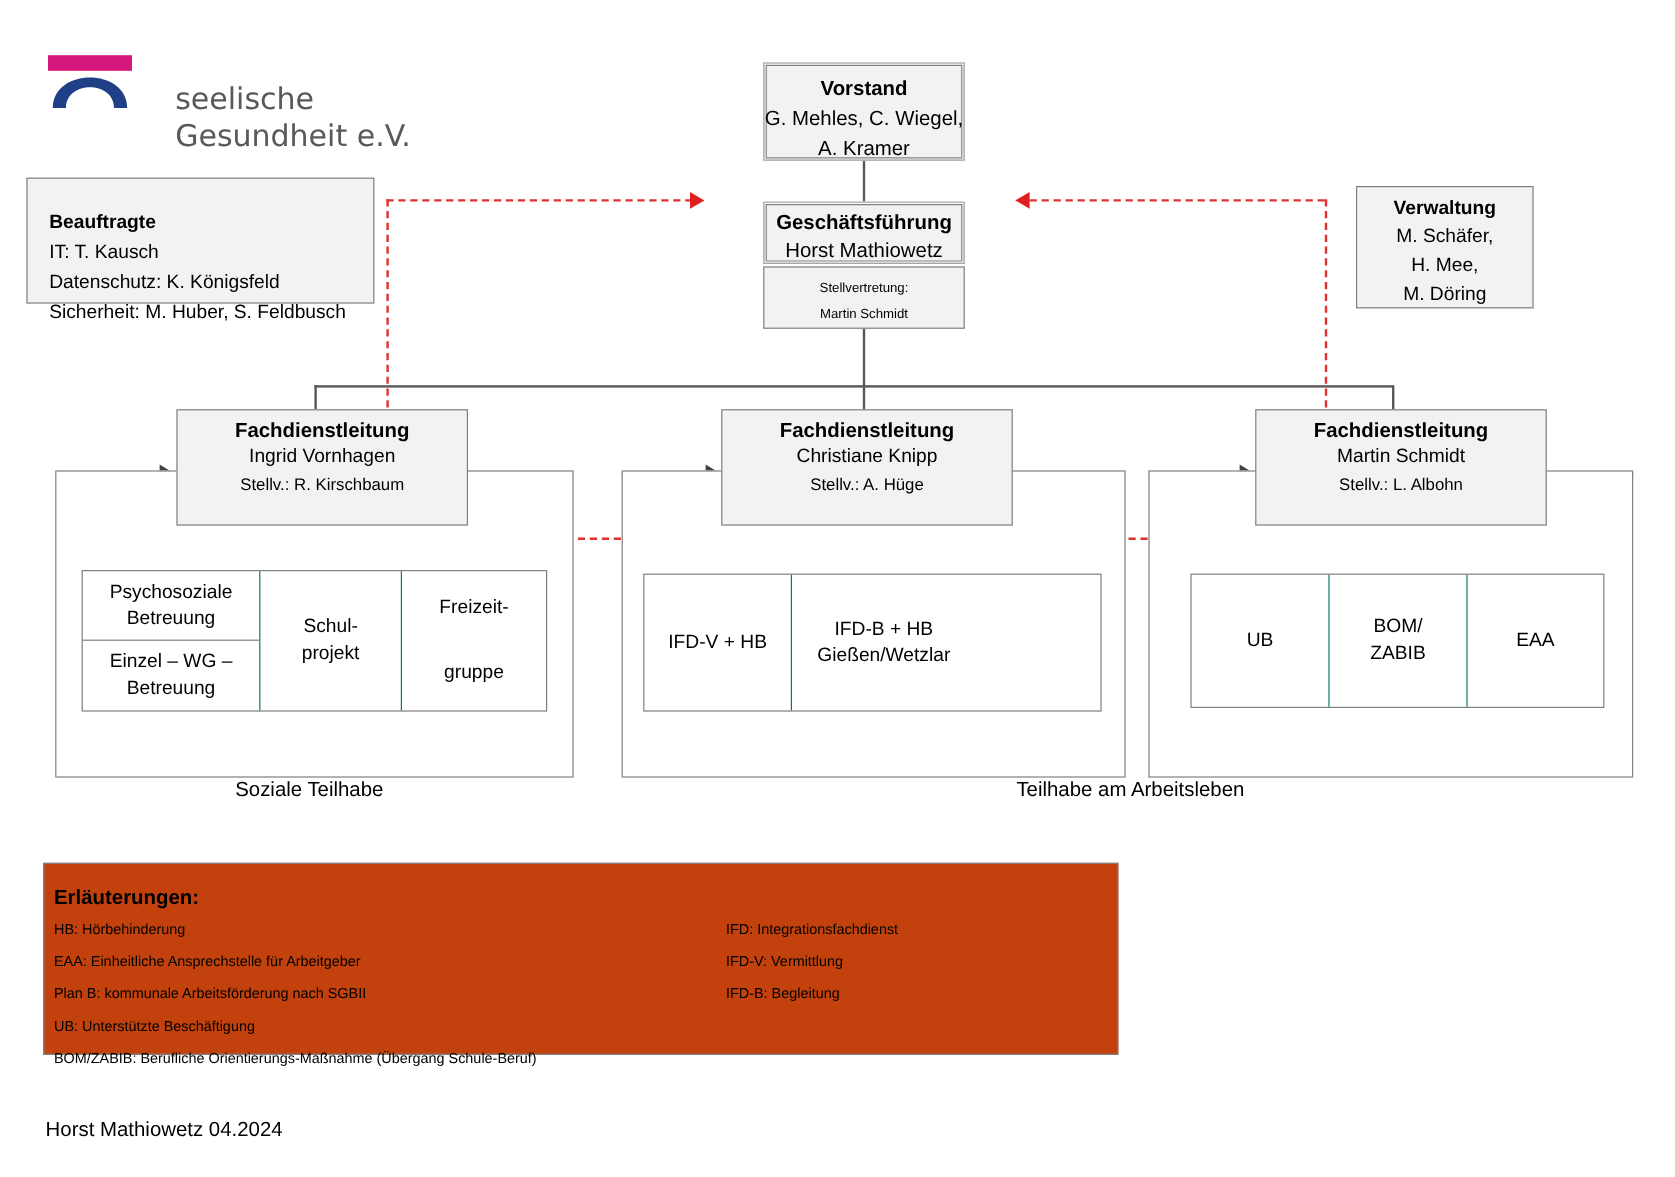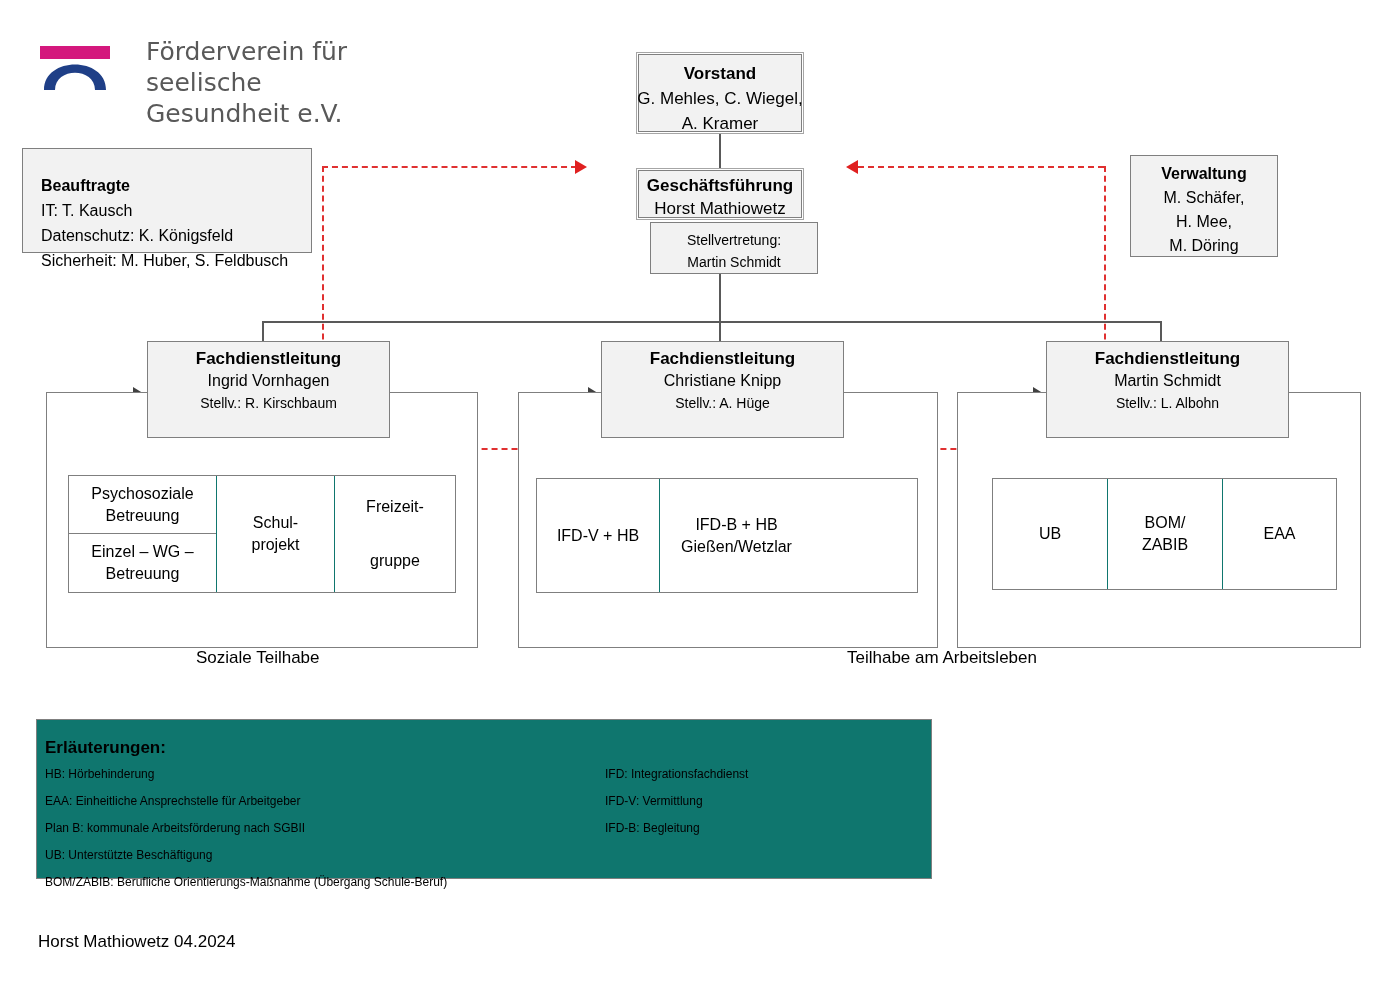--- a/index.html
+++ b/index.html
@@ -36,21 +36,21 @@
     color:#000;
   }
   .box.dbl{
     border:1px solid #a6a6a6;
     box-shadow:inset 0 0 0 1px #ffffff, inset 0 0 0 2px #808080;
   }
   .box .ttl{font-weight:bold;}
 
   .vorstand{left:636px;top:52px;width:168px;height:82px;padding-top:8px;font-size:17px;line-height:25px;}
   .gf{left:636px;top:168px;width:168px;height:52px;padding-top:5px;font-size:17px;line-height:23px;}
-  .gf-stv{left:636px;top:222px;width:168px;height:52px;padding-top:6px;font-size:14px;line-height:22px;margin-left:14px;}
+  .gf-stv{left:636px;top:222px;width:168px;height:52px;padding-top:6px;font-size:11px;line-height:22px;}
 
   .beauftragte{
     left:22px;top:148px;width:290px;height:105px;
     text-align:left;padding:24px 0 0 18px;font-size:16px;line-height:25px;
   }
   .verwaltung{
     left:1130px;top:155px;width:148px;height:102px;
     padding-top:6px;font-size:16px;line-height:24px;
   }
 
@@ -119,41 +119,41 @@
   }
 
   
   .cap{position:absolute;font-size:17px;color:#000;}
   .cap-left{left:196px;top:648px;}
   .cap-right{left:847px;top:648px;}
 
   
   .legend{
     position:absolute;left:36px;top:719px;width:896px;height:160px;
-    box-sizing:border-box;border:1px solid #7f7f7f;background:#0f766e;
+    box-sizing:border-box;border:1px solid #7f7f7f;background:#c2410c;
     padding:14px 0 0 8px;
   }
   .legend .lg-title{font-weight:bold;font-size:17px;line-height:27px;}
   .legend .lg-line{font-size:12px;line-height:27px;}
   .legend .col-a{position:absolute;left:8px;top:14px;width:570px;}
   .legend .col-b{position:absolute;left:568px;top:41px;width:320px;}
 
   .footer{position:absolute;left:38px;top:932px;font-size:17px;}
 </style>
 </head>
 <body>
 
 <div id="canvas">
 
   <div class="logo-wrap">
     <svg class="logo-mark" viewBox="0 0 78 52">
       <rect x="4" y="6" width="70" height="13" fill="#d4187d"></rect>
       <path d="M8 50 C8 16, 70 16, 70 50 L59 50 C59 27, 19 27, 19 50 Z" fill="#1f3f87"></path>
     </svg>
-    <div class="logo-text"><span>Förderverein für</span><br><span>seelische Gesundheit e.V.</span></div>
+    <div class="logo-text"><br><span>seelische Gesundheit e.V.</span></div>
   </div>
 
   <div class="ln lnv" style="left:719px;top:134px;height:34px;"></div>
 
   <div class="ln lnv" style="left:719px;top:274px;height:48px;"></div>
   <div class="ln lnh" style="left:262px;top:321px;width:899px;"></div>
   <div class="ln lnv" style="left:262px;top:321px;height:21px;"></div>
   <div class="ln lnv" style="left:719px;top:321px;height:21px;"></div>
   <div class="ln lnv" style="left:1160px;top:321px;height:21px;"></div>
 

